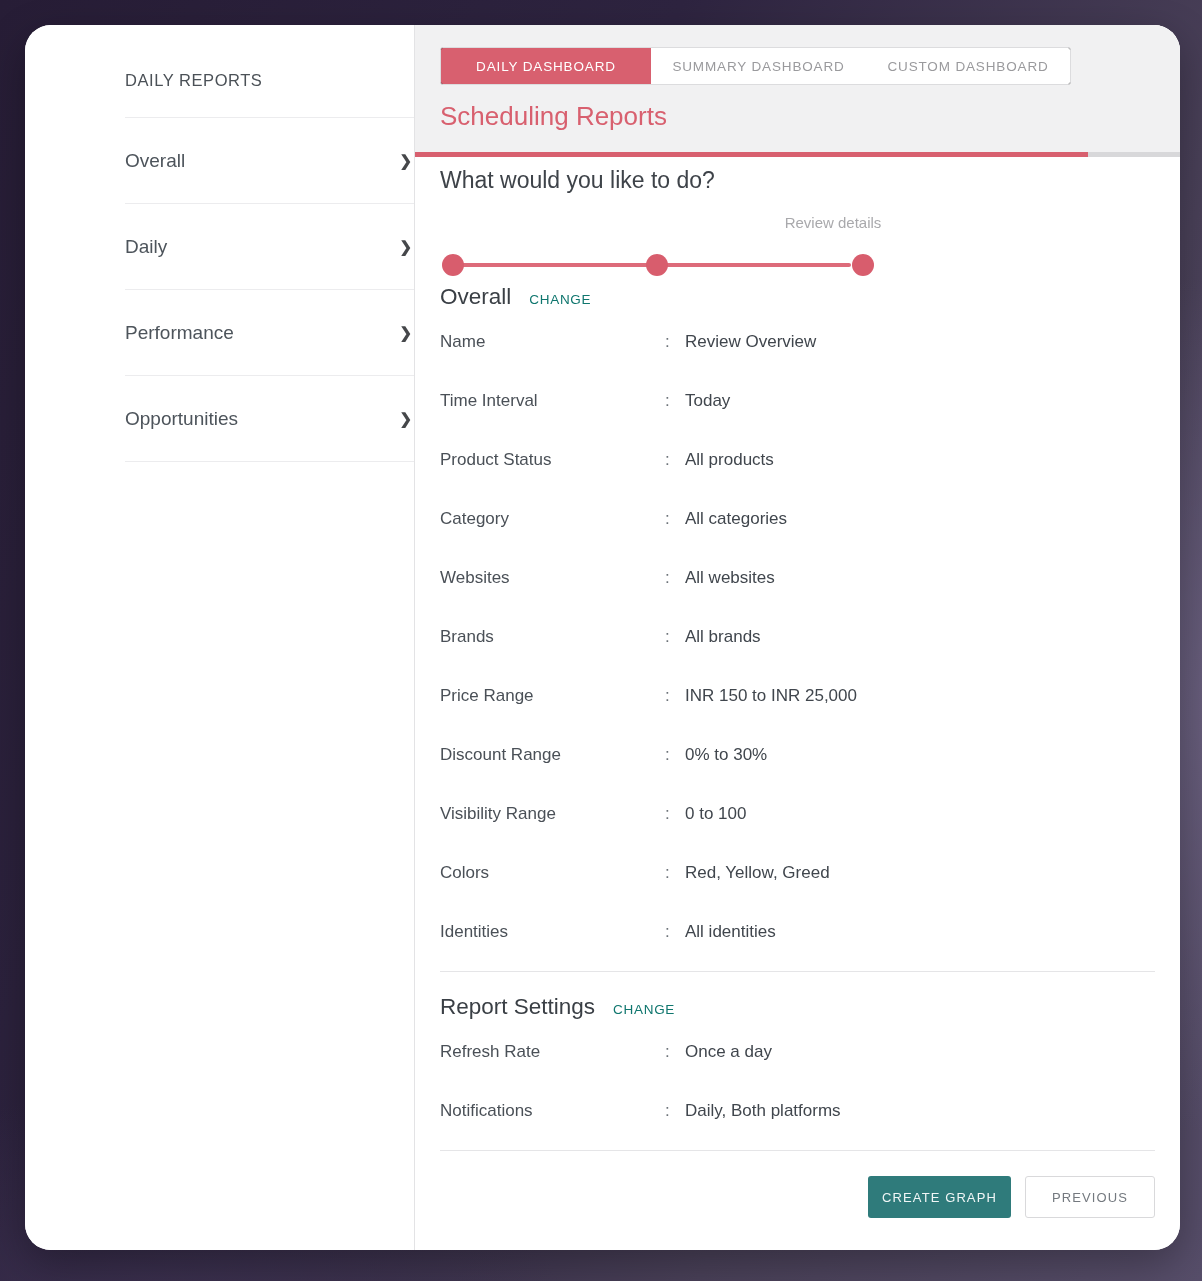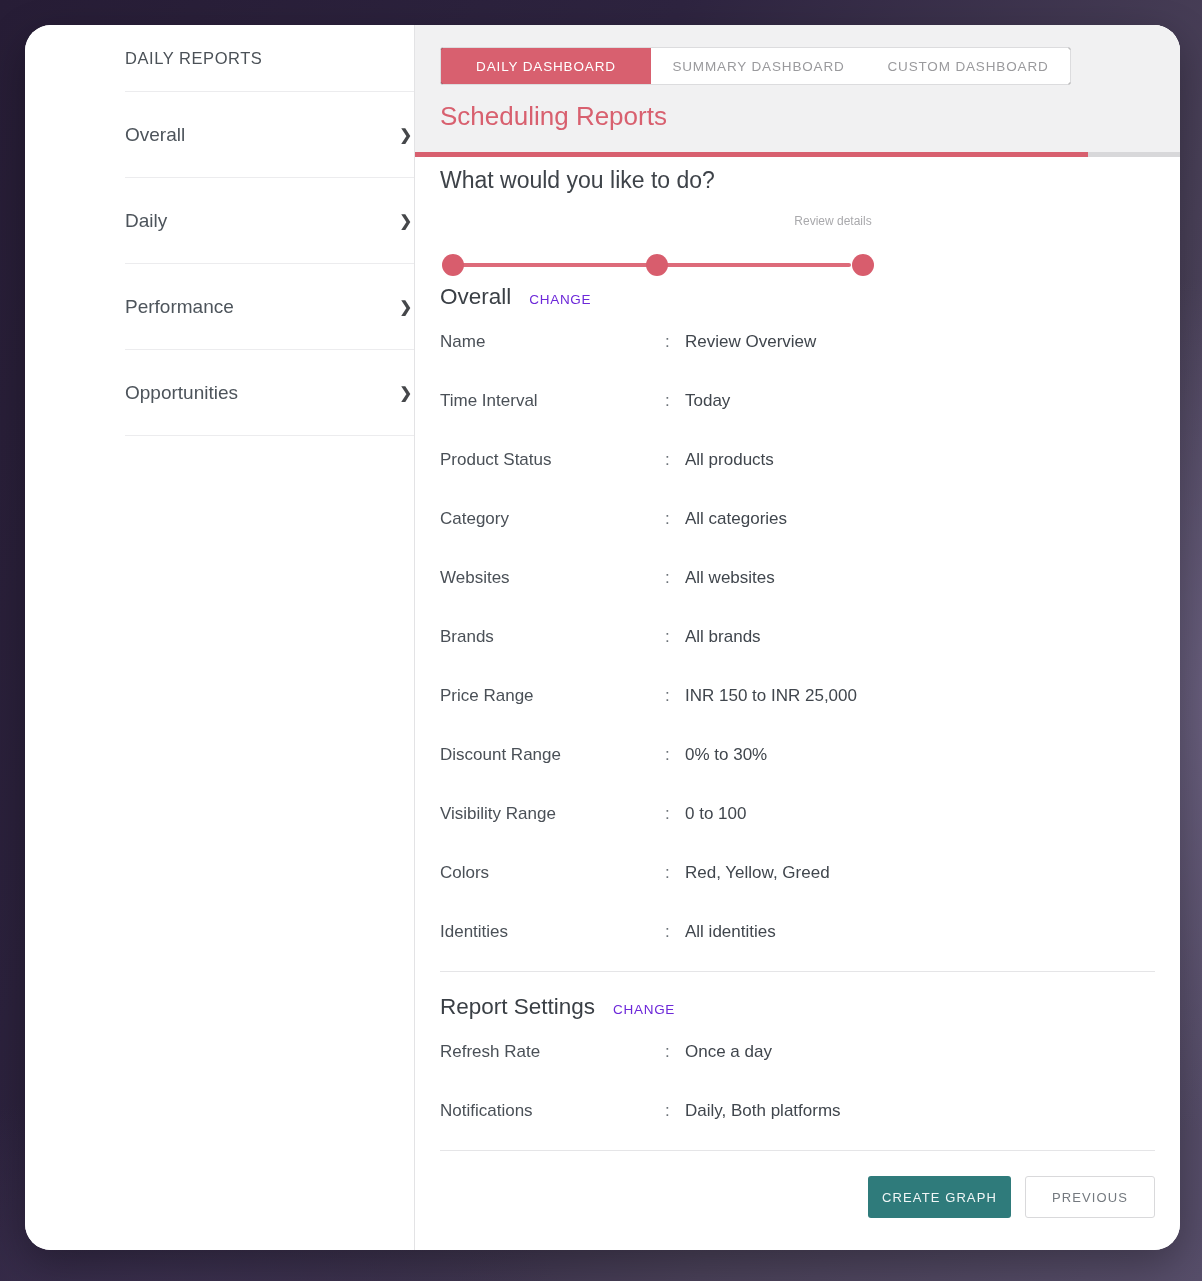--- a/index.html
+++ b/index.html
@@ -37,29 +37,30 @@
   
   #sidebar {
     width: 390px;
     flex: 0 0 390px;
     background: #ffffff;
     border-right: 1px solid #e3e3e5;
     padding-left: 100px;
     padding-right: 0;
   }
   .side-head {
-    height: 67px;
+    height: 75px;
     display: flex;
     align-items: center;
     font-size: 16.5px;
     letter-spacing: .55px;
     color: #4b5157;
     font-weight: 400;
     border-bottom: 1px solid #ececee;
     padding-right: 24px;
+    margin-top: 18px;
   }
   .side-item {
     height: 86px;
     display: flex;
     align-items: center;
     justify-content: space-between;
     border-bottom: 1px solid #ececee;
     cursor: pointer;
   }
   .side-item-label {
@@ -165,21 +166,21 @@
   #stepper {
     position: relative;
     height: 80px;
     margin-top: 10px;
   }
   #step-label {
     position: absolute;
     top: 10px;
     left: 393px;
     transform: translateX(-50%);
-    font-size: 12px;
+    font-size: 15px;
     color: #a9a9ac;
     white-space: nowrap;
   }
   #step-line {
     position: absolute;
     top: 59px;
     left: 9px;
     width: 402px;
     height: 4px;
     background: #dd6b7a;
@@ -206,21 +207,21 @@
     margin-bottom: 2px;
   }
   .section-title {
     font-size: 22.5px;
     color: #3a3f45;
     font-weight: 400;
   }
   .change-link {
     font-size: 13.5px;
     letter-spacing: .7px;
-    color: #6d28d9;
+    color: #0f766e;
     cursor: pointer;
   }
 
   
   .kv-row {
     display: flex;
     align-items: center;
     height: 59px;
     font-size: 17px;
     color: #4a5057;

